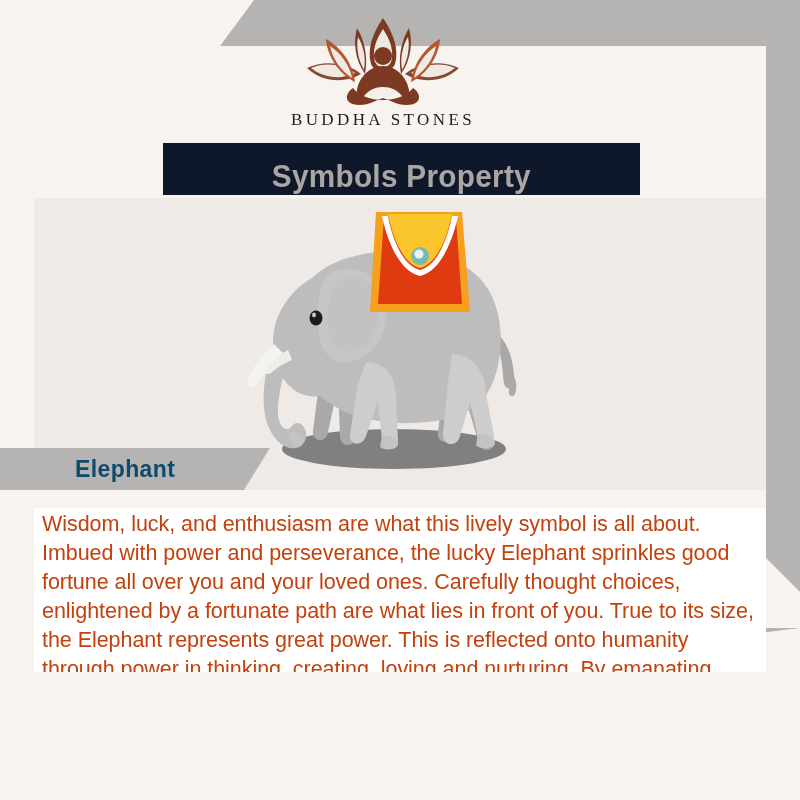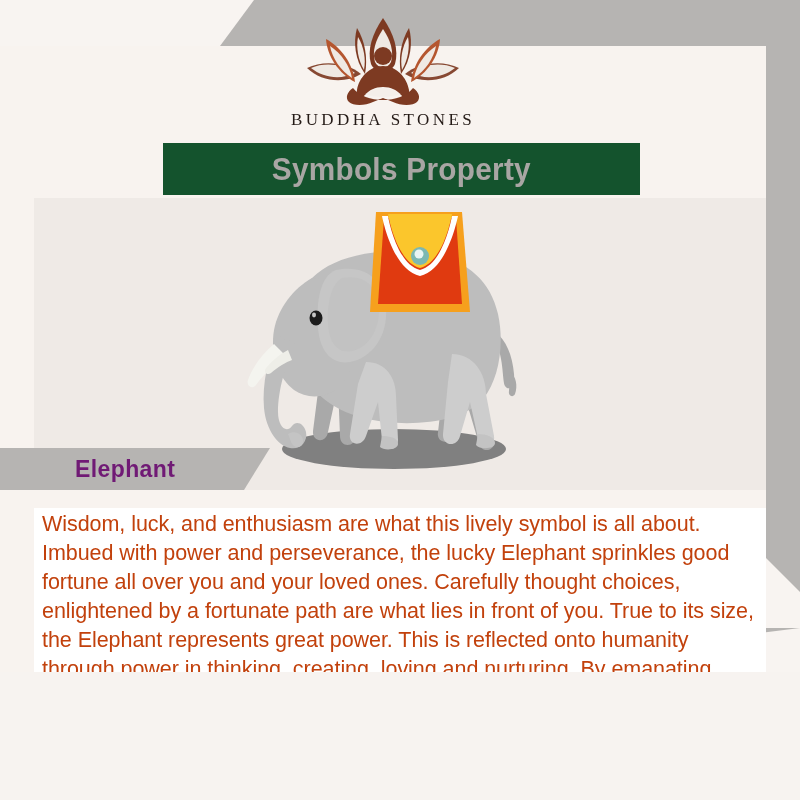--- a/index.html
+++ b/index.html
@@ -29,40 +29,40 @@
   .logo-wrap{position:absolute;top:16px;left:0;width:766px;text-align:center;}
   .lotus{display:block;margin:0 auto;}
   .brand{
     margin-top:2px;font-family:"Liberation Serif",serif;
     font-size:17px;letter-spacing:3.4px;color:#241a16;font-weight:400;
   }
 
   
   .title-banner{
     position:absolute;top:143px;left:163px;width:477px;height:52px;
-    background:#14532d;display:flex;align-items:center;justify-content:center;
+    background:#0f172a;display:flex;align-items:flex-end;justify-content:center;
   }
   .title-text{
     font-family:"Liberation Sans Narrow","Liberation Sans",sans-serif;
     font-weight:700;font-size:32px;color:#a9a6a4;letter-spacing:.3px;
     transform:scaleX(.93);transform-origin:center;white-space:nowrap;
   }
 
   
   .stage{position:absolute;top:198px;left:34px;width:732px;height:292px;background:#efeae6;}
   .elephant-svg{position:absolute;top:6px;left:182px;}
 
   
   .name-tag{
     position:absolute;top:448px;left:0;width:270px;height:42px;background:#b6b4b2;
     clip-path:polygon(0 0,100% 0,calc(100% - 26px) 100%,0 100%);
     display:flex;align-items:center;
   }
   .name-text{
-    margin-left:75px;color:#701a75;font-weight:700;font-size:23px;letter-spacing:.4px;
+    margin-left:75px;color:#0c4a6e;font-weight:700;font-size:23px;letter-spacing:.4px;
   }
 
   
   .strip{position:absolute;top:490px;left:0;width:766px;height:18px;background:#f8f3ef;}
 
   
   .content{
     position:absolute;top:508px;left:34px;width:732px;height:248px;background:#ffffff;
   }
   .traits{

